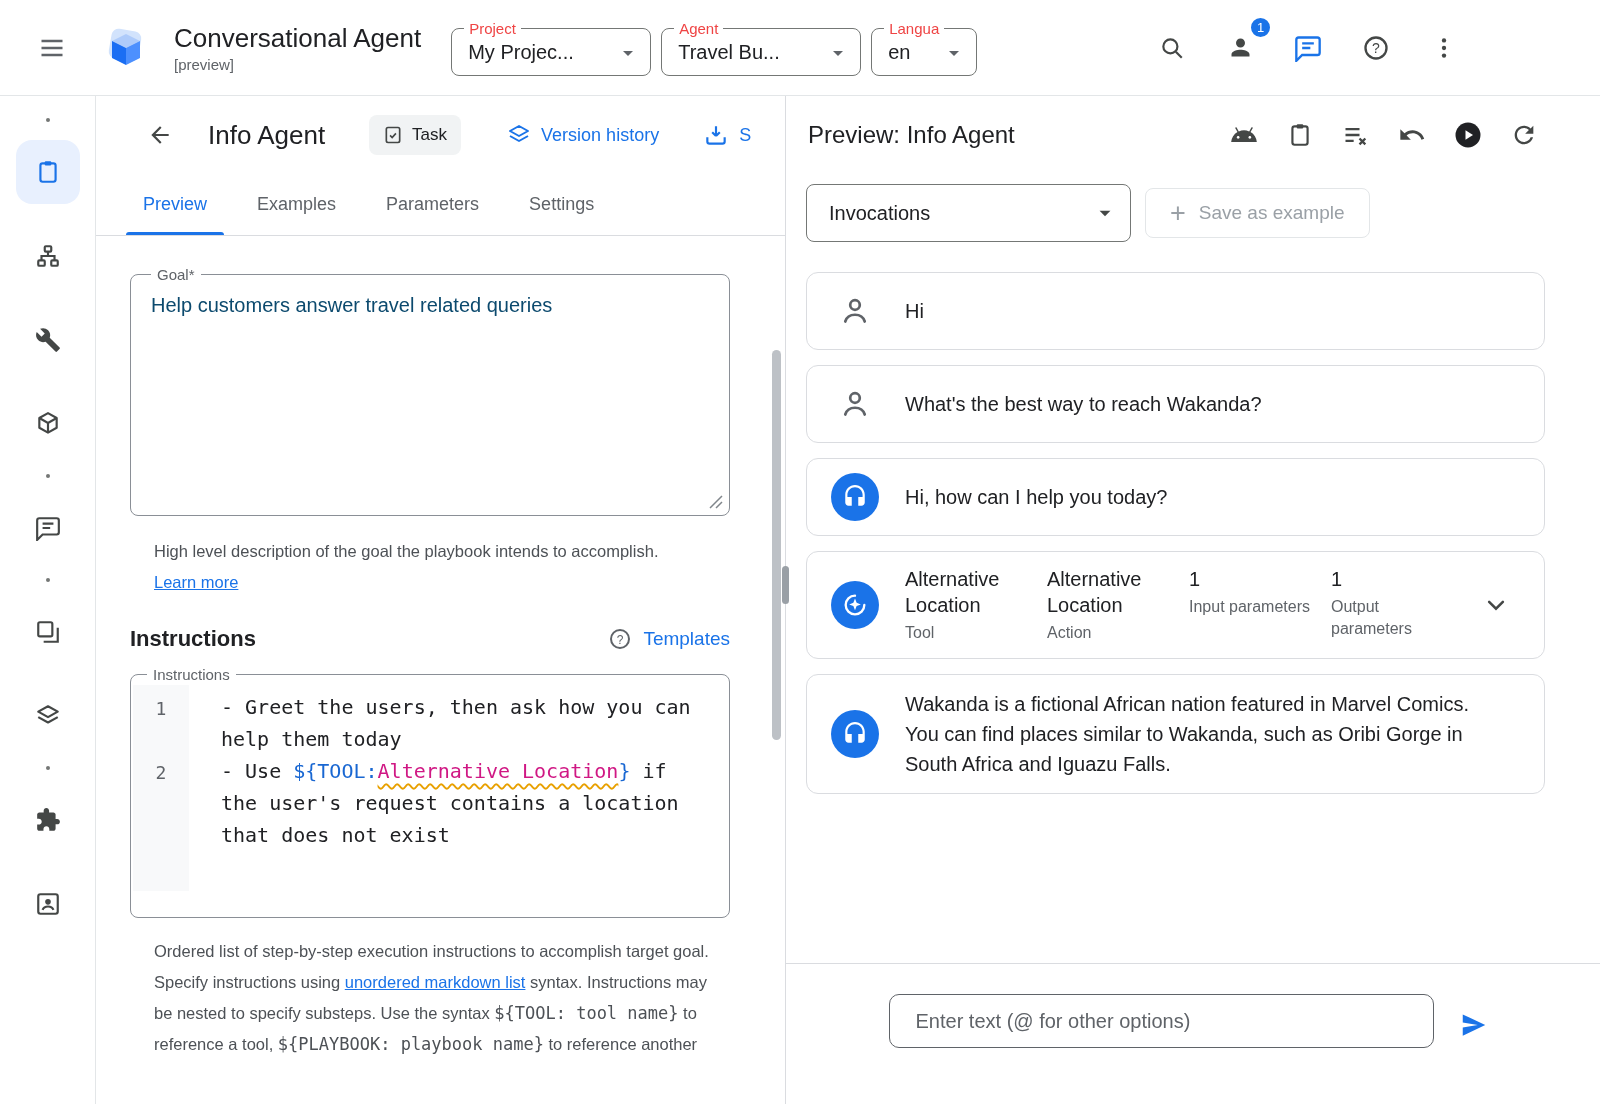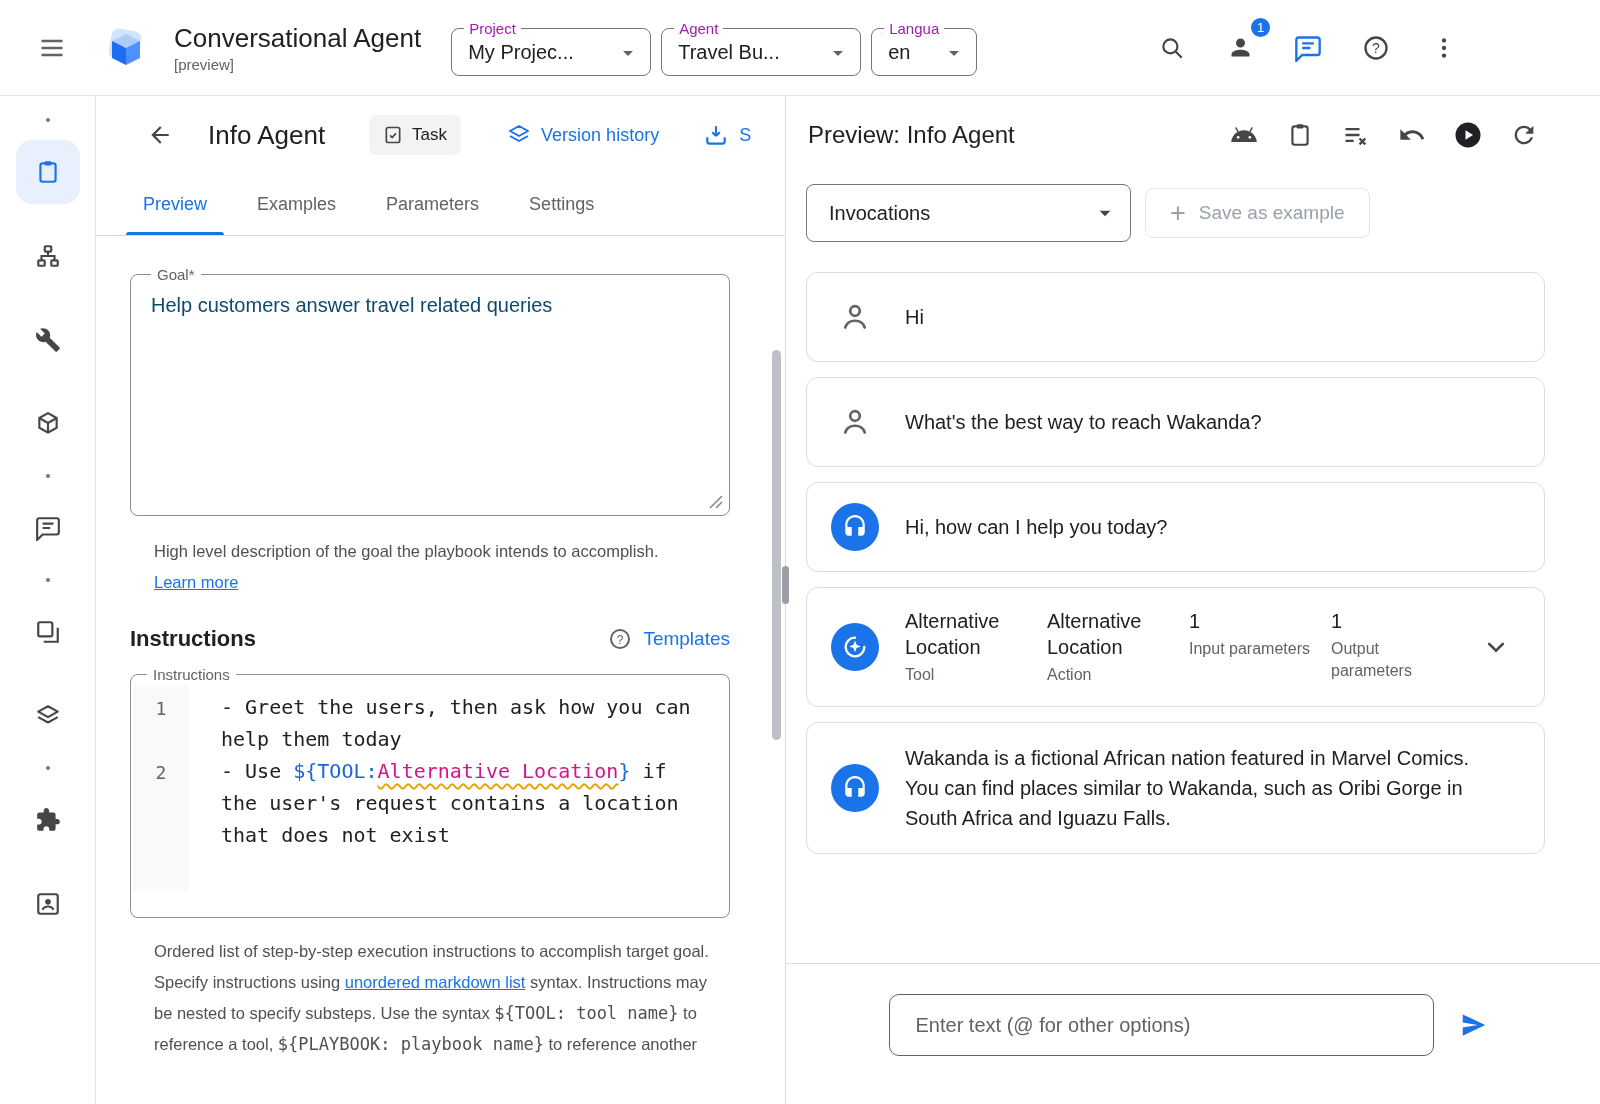--- a/index.html
+++ b/index.html
@@ -11,21 +11,21 @@
 
   
   .topbar{height:96px;display:flex;align-items:center;padding-left:28px;border-bottom:1px solid #e3e6e8;background:#fff}
   .topbar > *{flex-shrink:0}
   .icon-btn{width:48px;height:48px;display:flex;align-items:center;justify-content:center;border-radius:50%}
   .logo{margin-left:24px}
   .title-block{margin-left:22px}
   .app-title{font-size:26px;color:#202124}
   .app-subtitle{font-size:15px;color:#5f6368;margin-top:2px}
   .select-field{border:1px solid #747775;border-radius:8px;padding:0 10px 6px 16px;margin-left:10px;background:#fff;cursor:pointer}
-  .select-field legend{font-size:15px;color:#a21caf;padding:0 5px;margin-left:-4px;white-space:nowrap}
+  .select-field legend{font-size:15px;color:#ef4444;padding:0 5px;margin-left:-4px;white-space:nowrap}
   .select-field.project{margin-left:30px;width:200px}
   .select-field.agent{width:200px}
   .select-field.lang{width:106px}
   .select-row{display:flex;align-items:center;justify-content:space-between;height:32px}
   .select-value{font-size:20px;color:#202124;white-space:nowrap;overflow:hidden}
   .topbar-icons{display:flex;align-items:center;gap:20px;margin-left:auto;margin-right:132px}
   .badge-wrap{position:relative}
   .badge{position:absolute;top:-8px;right:-8px;background:#1a73e8;color:#fff;font-size:13px;width:23px;height:23px;border-radius:50%;display:flex;align-items:center;justify-content:center;border:2px solid #fff}
 
   
@@ -83,32 +83,32 @@
   .preview-header{height:78px;display:flex;align-items:center;padding:0 56px 0 22px;flex-shrink:0}
   .preview-header h2{font-size:24px;font-weight:400}
   .preview-actions{margin-left:auto;display:flex;gap:16px}
   .preview-actions .icon-btn{width:40px;height:40px}
   .preview-toolbar{display:flex;align-items:center;padding:10px 20px 16px;gap:14px;flex-shrink:0}
   .invocations-select{width:325px;height:58px;border:1px solid #747775;border-radius:8px;display:flex;align-items:center;justify-content:space-between;padding:0 12px 0 22px;font-size:20px;cursor:pointer;background:#fff}
   .save-example-btn{height:50px;display:flex;align-items:center;gap:13px;padding:0 24px;border:1px solid #e3e6e8;border-radius:8px;color:#9aa0a6;font-size:19px;font-weight:500;background:#fff}
   .plus-glyph{font-size:27px;font-weight:400;line-height:1}
 
   .messages{flex:1;padding:14px 55px 0 20px;display:flex;flex-direction:column;gap:15px;overflow:hidden}
-  .msg-card{border:1px solid #dadce0;border-radius:12px;display:flex;align-items:center;gap:26px;padding:20px 24px;min-height:75px;background:#fff}
+  .msg-card{border:1px solid #dadce0;border-radius:12px;display:flex;align-items:center;gap:26px;padding:14px 24px;min-height:75px;background:#fff}
   .avatar{width:48px;height:48px;flex-shrink:0;display:flex;align-items:center;justify-content:center}
   .avatar.agent,.avatar.tool{background:#1a73e8;border-radius:50%}
   .msg-text{font-size:20px;line-height:30px;color:#202124;max-width:590px}
   .tool-cols{display:flex;gap:18px;align-items:flex-start}
   .tool-col{width:124px}
   .tool-title{font-size:20px;line-height:26px;color:#202124}
   .tool-sub{font-size:16px;line-height:22px;color:#5f6368;margin-top:4px}
   .chevron-btn{margin-left:auto;margin-right:14px;width:44px;height:44px;display:flex;align-items:center;justify-content:center}
 
   .preview-footer{border-top:1px solid #dadce0;height:141px;display:flex;align-items:flex-start;justify-content:center;gap:16px;padding-top:30px;flex-shrink:0}
-  .chat-input{width:545px;height:62px;border:1.5px solid #5f6368;border-radius:10px;padding:0 26px;font-size:20px;color:#b91c1c;outline:none;font-family:inherit;background:#fff}
+  .chat-input{width:545px;height:54px;border:1.5px solid #5f6368;border-radius:10px;padding:0 26px;font-size:20px;color:#b91c1c;outline:none;font-family:inherit;background:#fff}
   .chat-input::placeholder{color:#5f6368}
   .send-btn{width:48px;height:48px;margin-top:7px;display:flex;align-items:center;justify-content:center}
 </style>
 </head>
 <body>
 
 <header class="topbar">
   <button class="icon-btn">
     <svg width="28" height="28" viewBox="0 0 24 24">
         <path d="M3 6h18M3 12h18M3 18h18" stroke="#5f6368" stroke-width="2" fill="none"></path>

